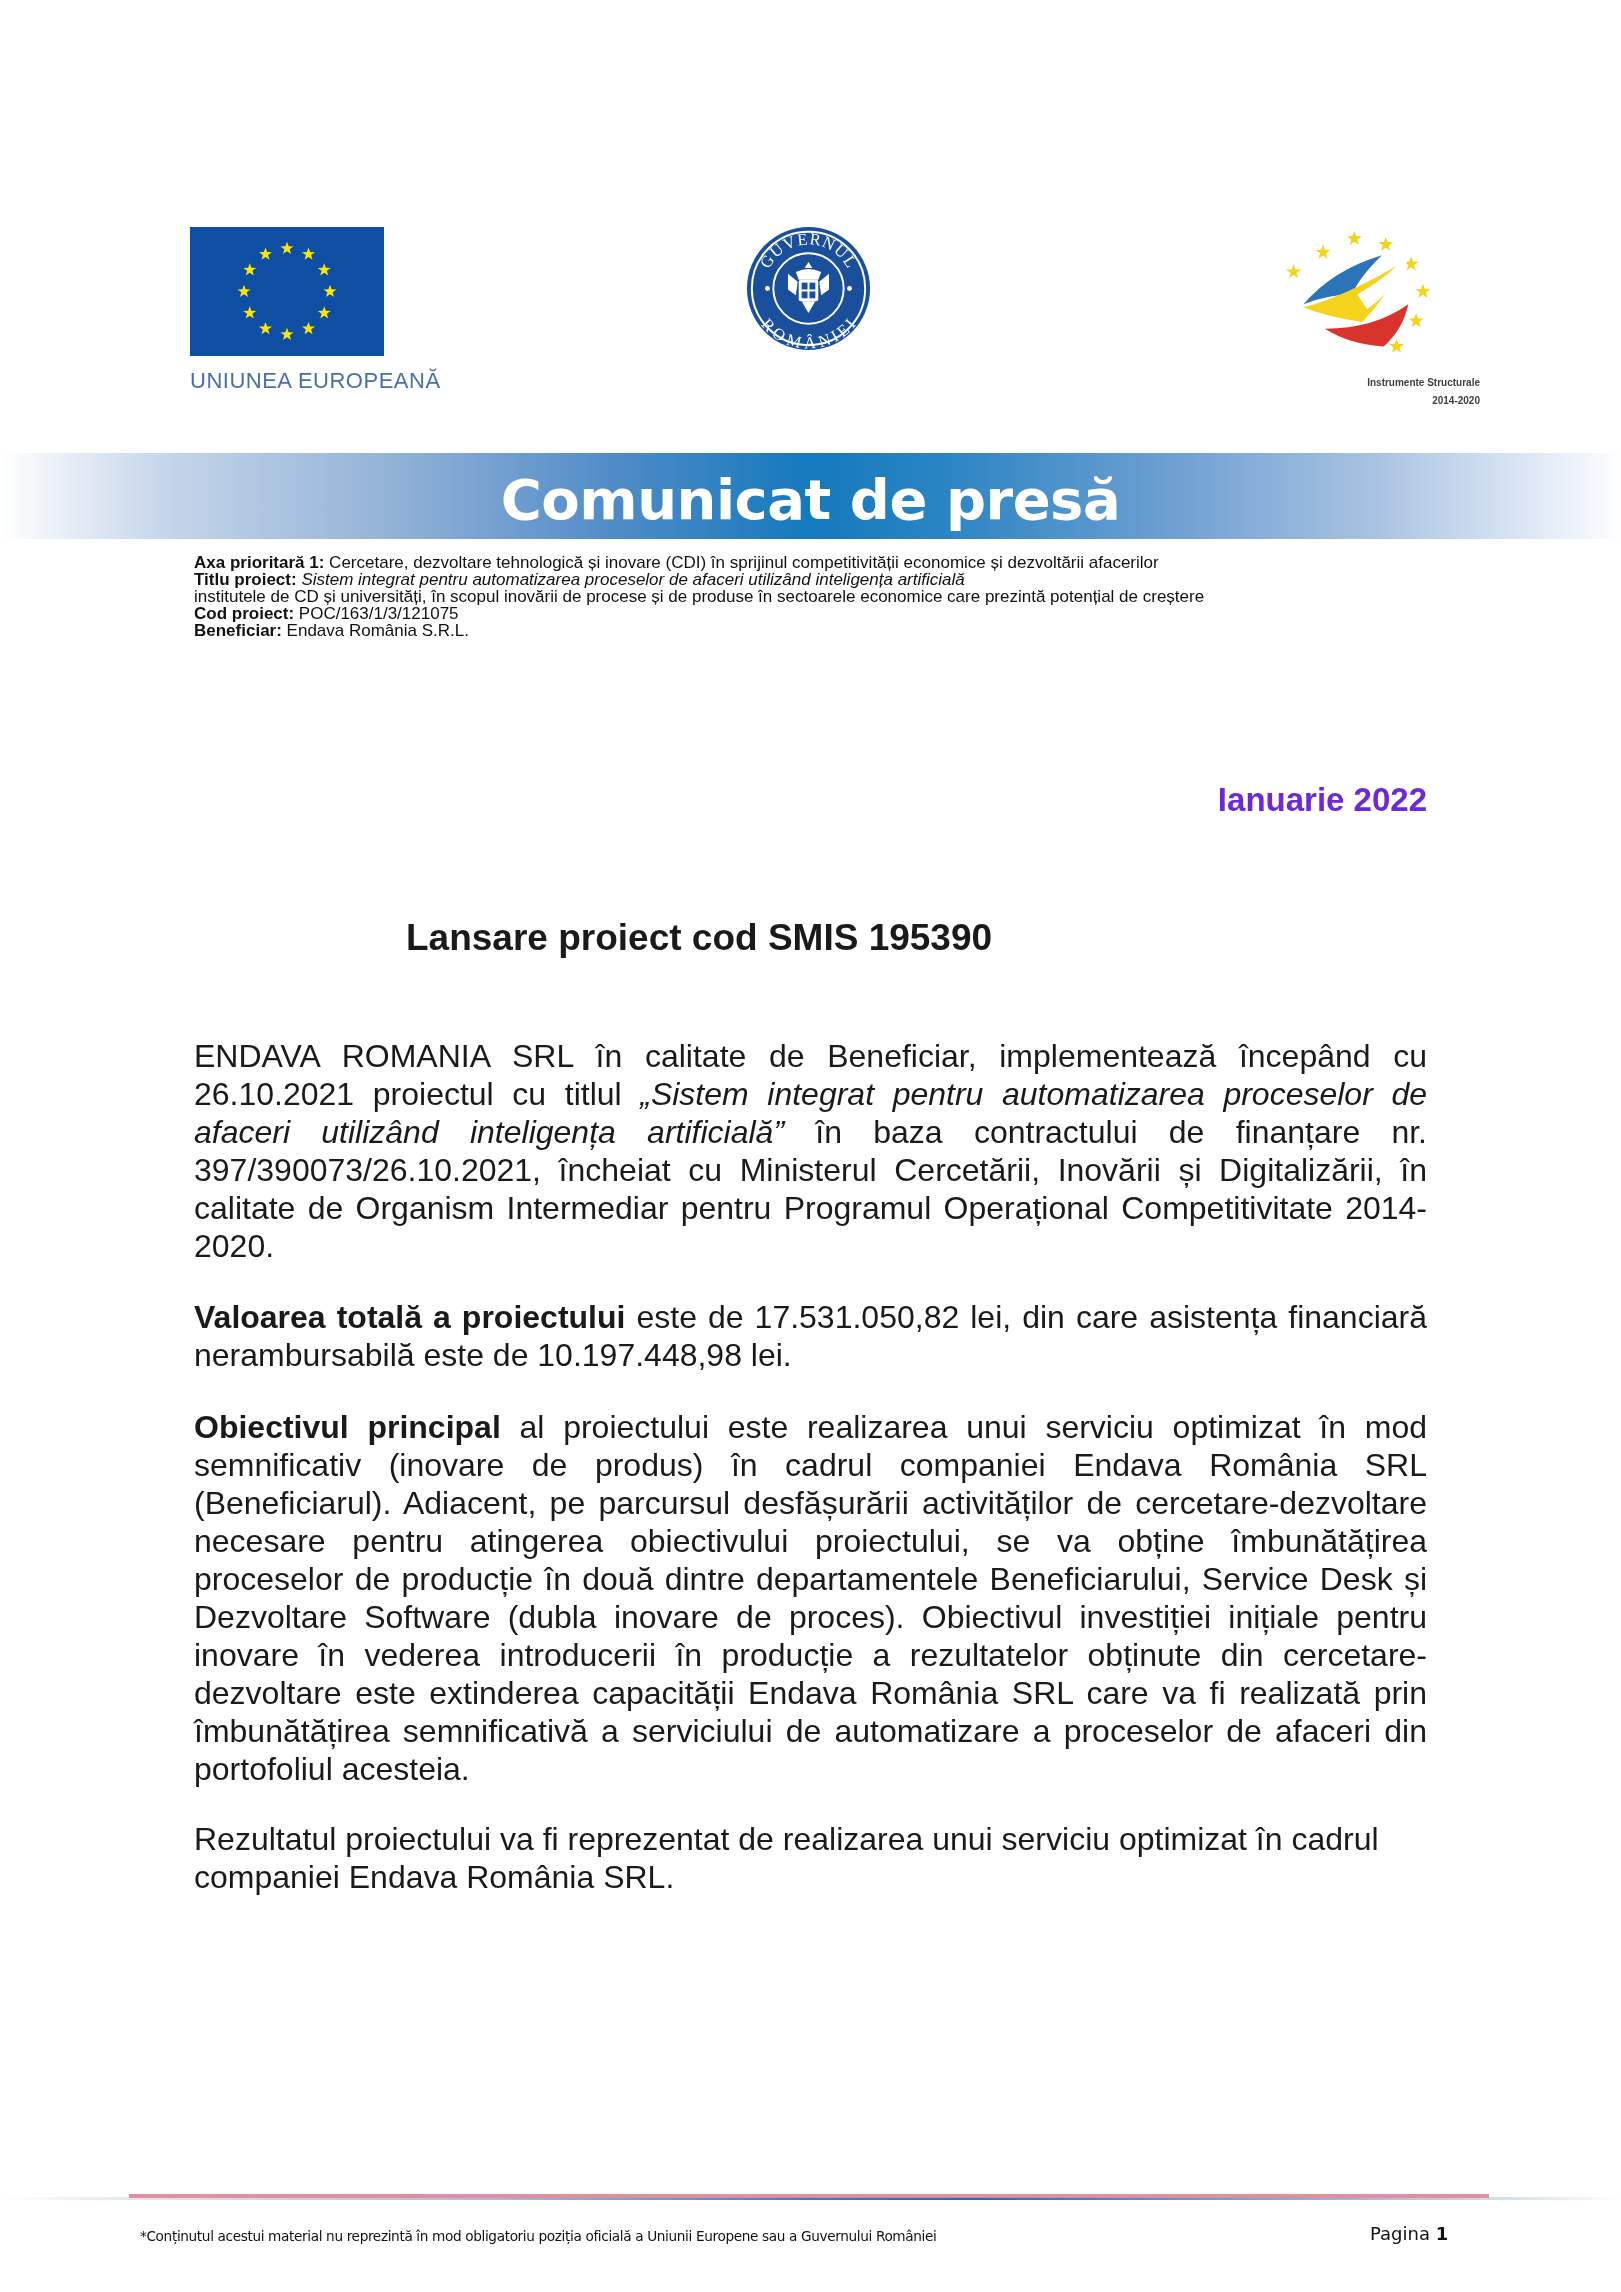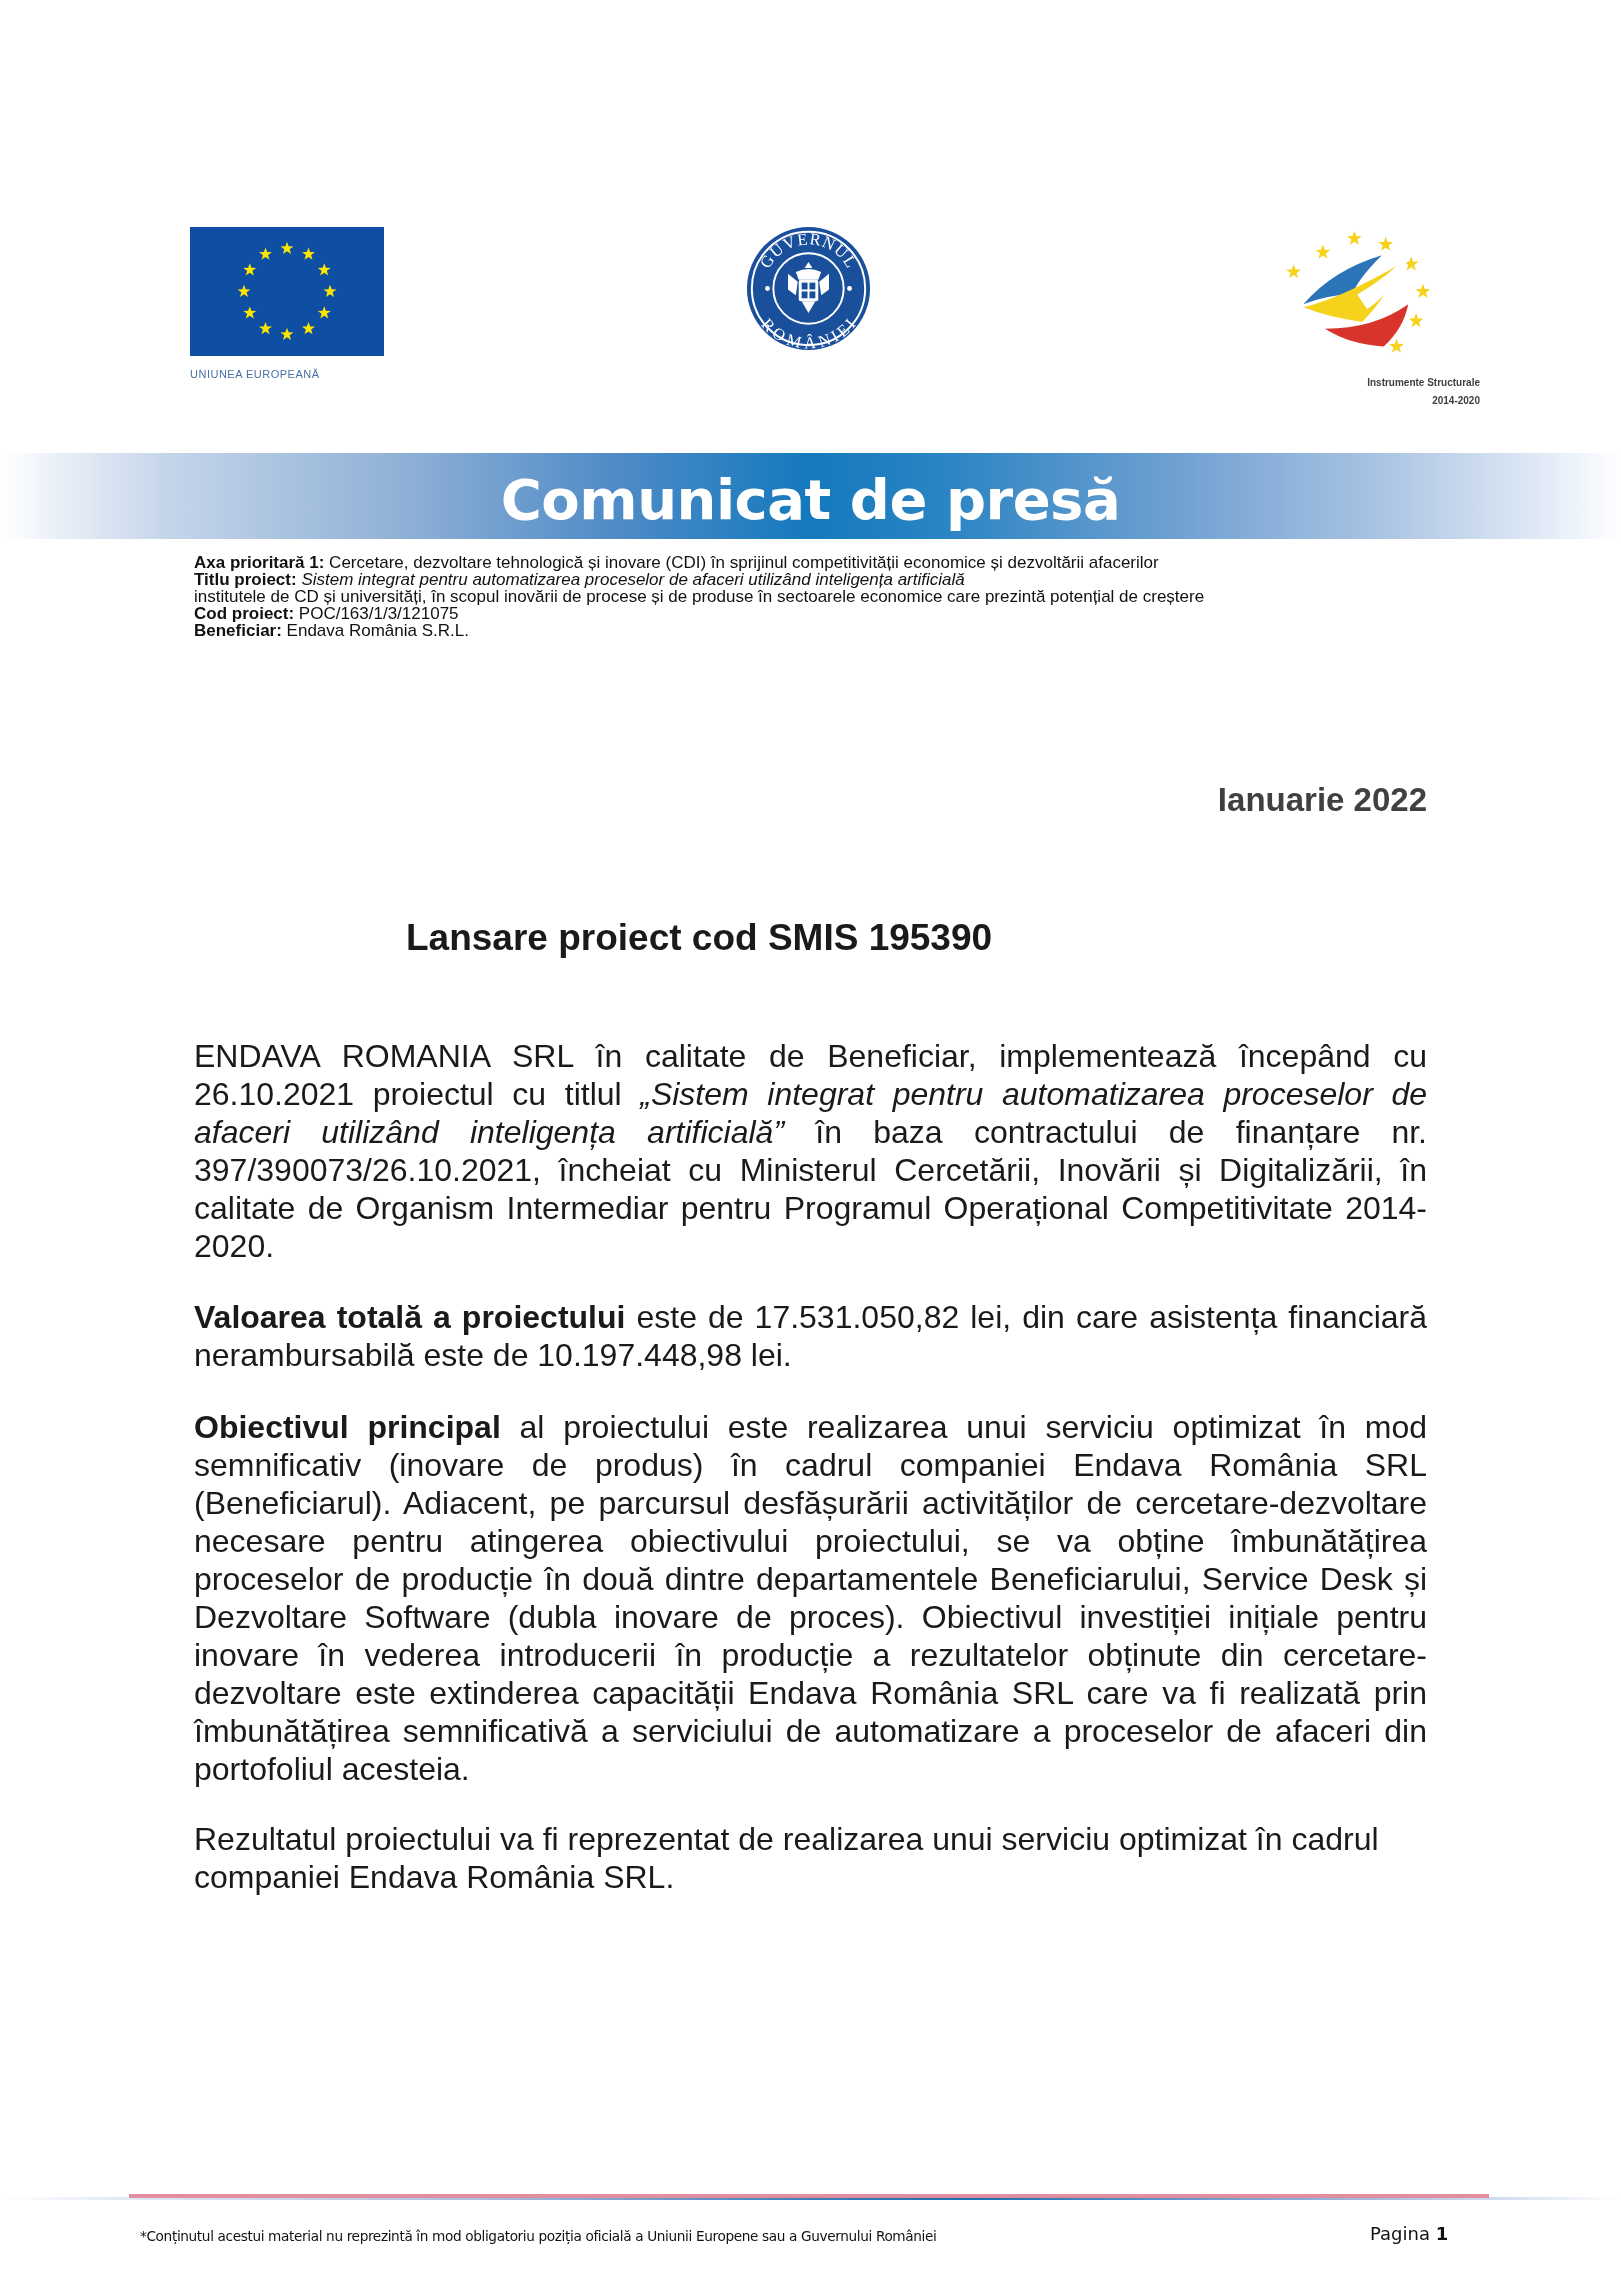--- a/index.html
+++ b/index.html
@@ -4,41 +4,41 @@
 <style>
   html, body { margin: 0; padding: 0; background: #ffffff; }
   body { width: 1621px; height: 2293px; position: relative; overflow: hidden;
          font-family: "Liberation Sans", sans-serif; color: #1a1a1a; }
   .abs { position: absolute; }
 
   
   #eu-logo { left: 190px; top: 227px; width: 196px; }
   #eu-flag { width: 194px; height: 129px; background: #0f4fa3; position: relative; }
   #eu-flag svg { position: absolute; left: 0; top: 0; }
-  #eu-label { font-size: 11px; color: #4a6fa5; letter-spacing: 0.5px; margin-top: 11.8px; white-space: nowrap; }
+  #eu-label { font-size: 22px; color: #4a6fa5; letter-spacing: 0.5px; margin-top: 11.8px; white-space: nowrap; }
 
   #gov-logo { left: 745px; top: 225px; width: 127px; height: 127px; }
   #is-logo { left: 1264px; top: 221px; width: 216px; }
   #is-label { font-size: 10px; font-weight: bold; color: #404040; text-align: right; line-height: 17.6px; margin-top: 2px; }
 
   
   #banner { left: 0; top: 453px; width: 1621px; height: 86px;
     background: linear-gradient(to right, #ffffff 0%, #c6d6ea 10%, #8fb0d6 25%, #4f8bc7 38%, #1479bd 50%, #2a84c3 58%, #6d9fd1 72%, #a9c3e2 85%, #e6eef8 96%, #ffffff 100%); }
   #banner-title { position: absolute; left: 0; right: 0; top: 13.7px; text-align: center;
     color: #ffffff; font-family: "DejaVu Sans", sans-serif; font-size: 56px; font-weight: bold;
     letter-spacing: -0.5px; }
 
   
   #info { left: 194px; top: 554px; width: 1274px; font-size: 17px; line-height: 17px; color: #111; }
   #info .line { white-space: nowrap; }
   #info b { font-weight: bold; }
   #info i { font-style: italic; }
 
   
-  #date { right: 194px; top: 781px; font-size: 33px; font-weight: bold; color: #404040; }
+  #date { right: 194px; top: 781px; font-size: 33px; font-weight: bold; color: #6d28d9; }
   #doc-title { left: 406px; top: 917px; font-size: 37px; font-weight: bold; color: #1a1a1a; white-space: nowrap; }
 
   
   .para { left: 194px; width: 1233px; font-size: 32px; line-height: 38px; text-align: justify; color: #1a1a1a; }
   #p1 { top: 1037px; }
   #p2 { top: 1298px; }
   #p3 { top: 1408px; }
   #p4 { top: 1820px; text-align: left; }
   .para b { font-weight: bold; }
   .para i { font-style: italic; }

